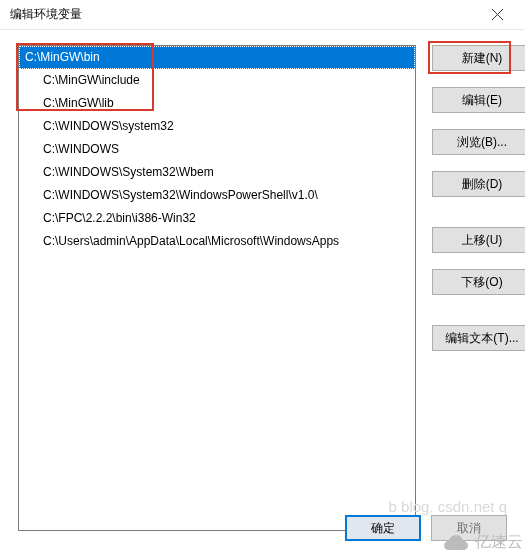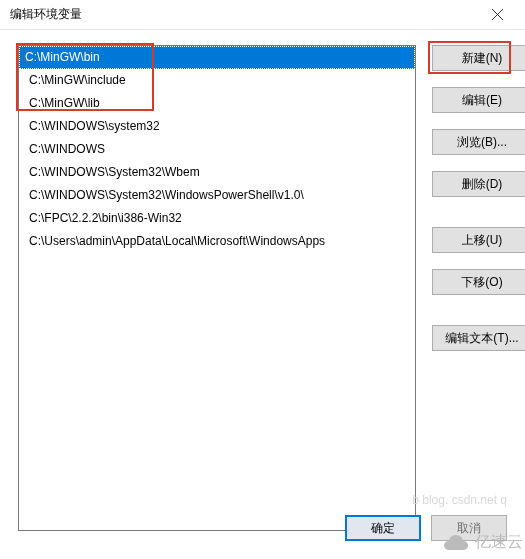--- a/index.html
+++ b/index.html
@@ -34,21 +34,21 @@
   }
   .listbox {
     position: absolute;
     left: 0; top: 0;
     width: 398px; height: 486px;
     border: 1px solid #7a7a7a;
     background: #fff;
     overflow: hidden;
   }
   .list-item {
-    padding: 3px 10px;
+    padding: 3px 24px;
     font-size: 12px;
     line-height: 17px;
     white-space: nowrap;
     cursor: default;
   }
   .list-item.selected {
     background: #0078d7;
     color: #fff;
     border: 1px dotted #fff;
     padding: 2px 5px;
@@ -109,22 +109,22 @@
     display: flex;
     align-items: center;
     gap: 6px;
     font-size: 16px;
     color: #bbb;
     pointer-events: none;
   }
   .watermark svg { fill: #bbb; }
   .wm-sub {
     position: absolute;
-    right: 18px; bottom: 52px;
-    font-size: 12px;
+    right: 18px; bottom: 44px;
+    font-size: 15px;
     color: #d8d8d8;
     pointer-events: none;
   }
 </style>
 </head>
 <body>
 
 <div class="titlebar">
   <span class="title-text">编辑环境变量</span>
   <div class="close-btn">

